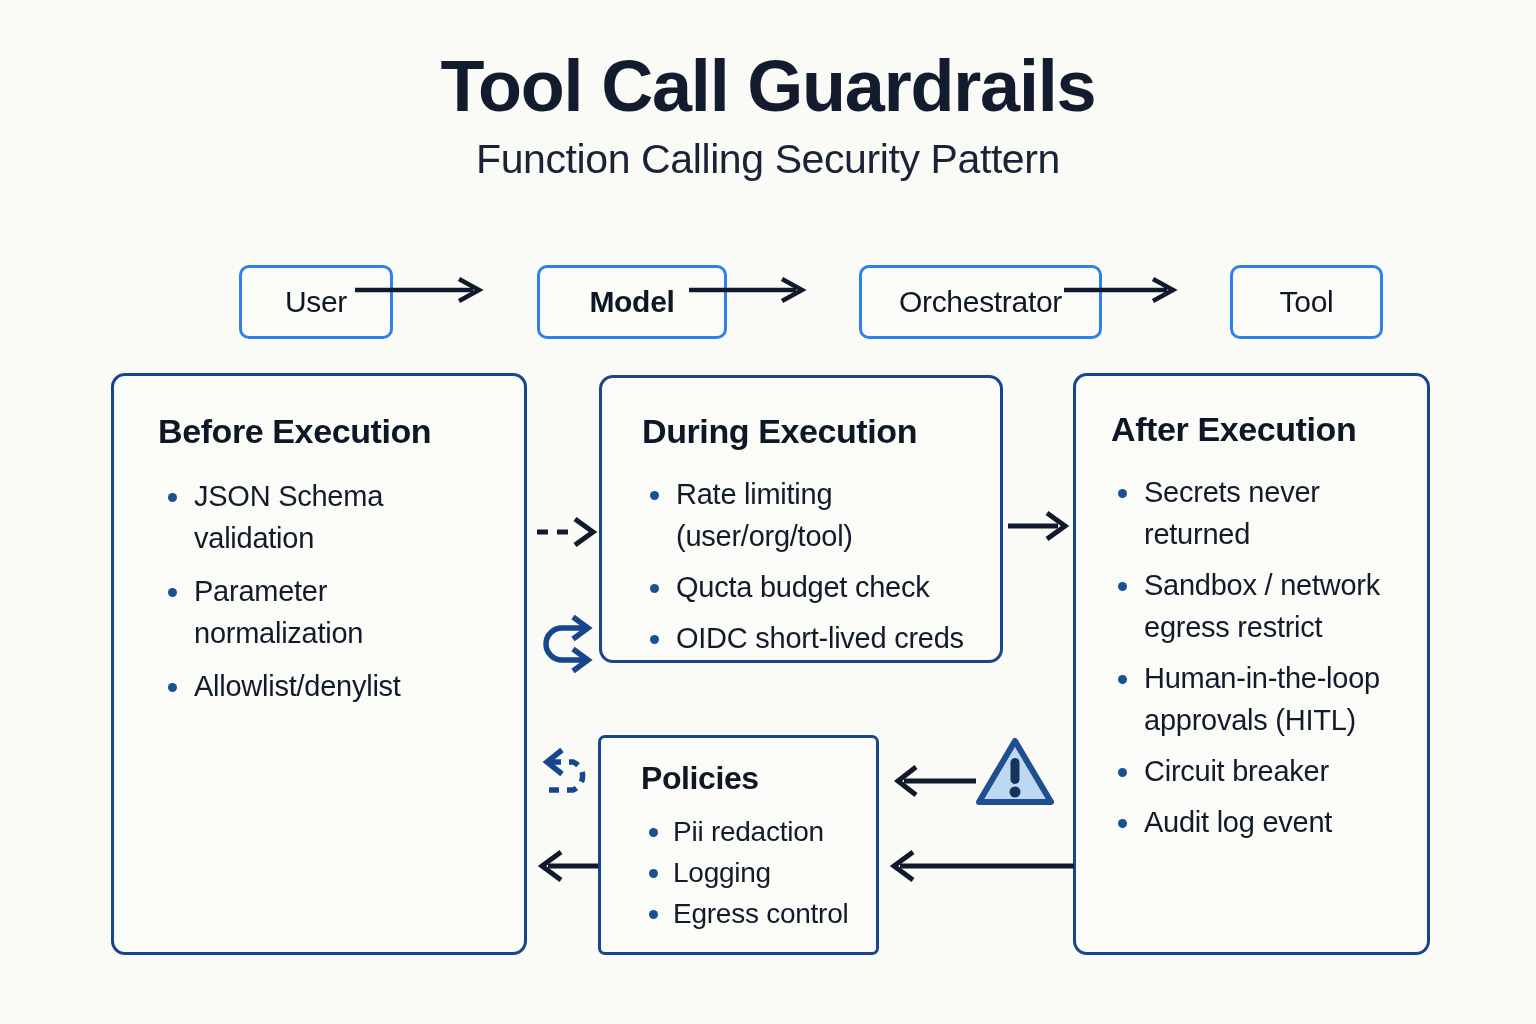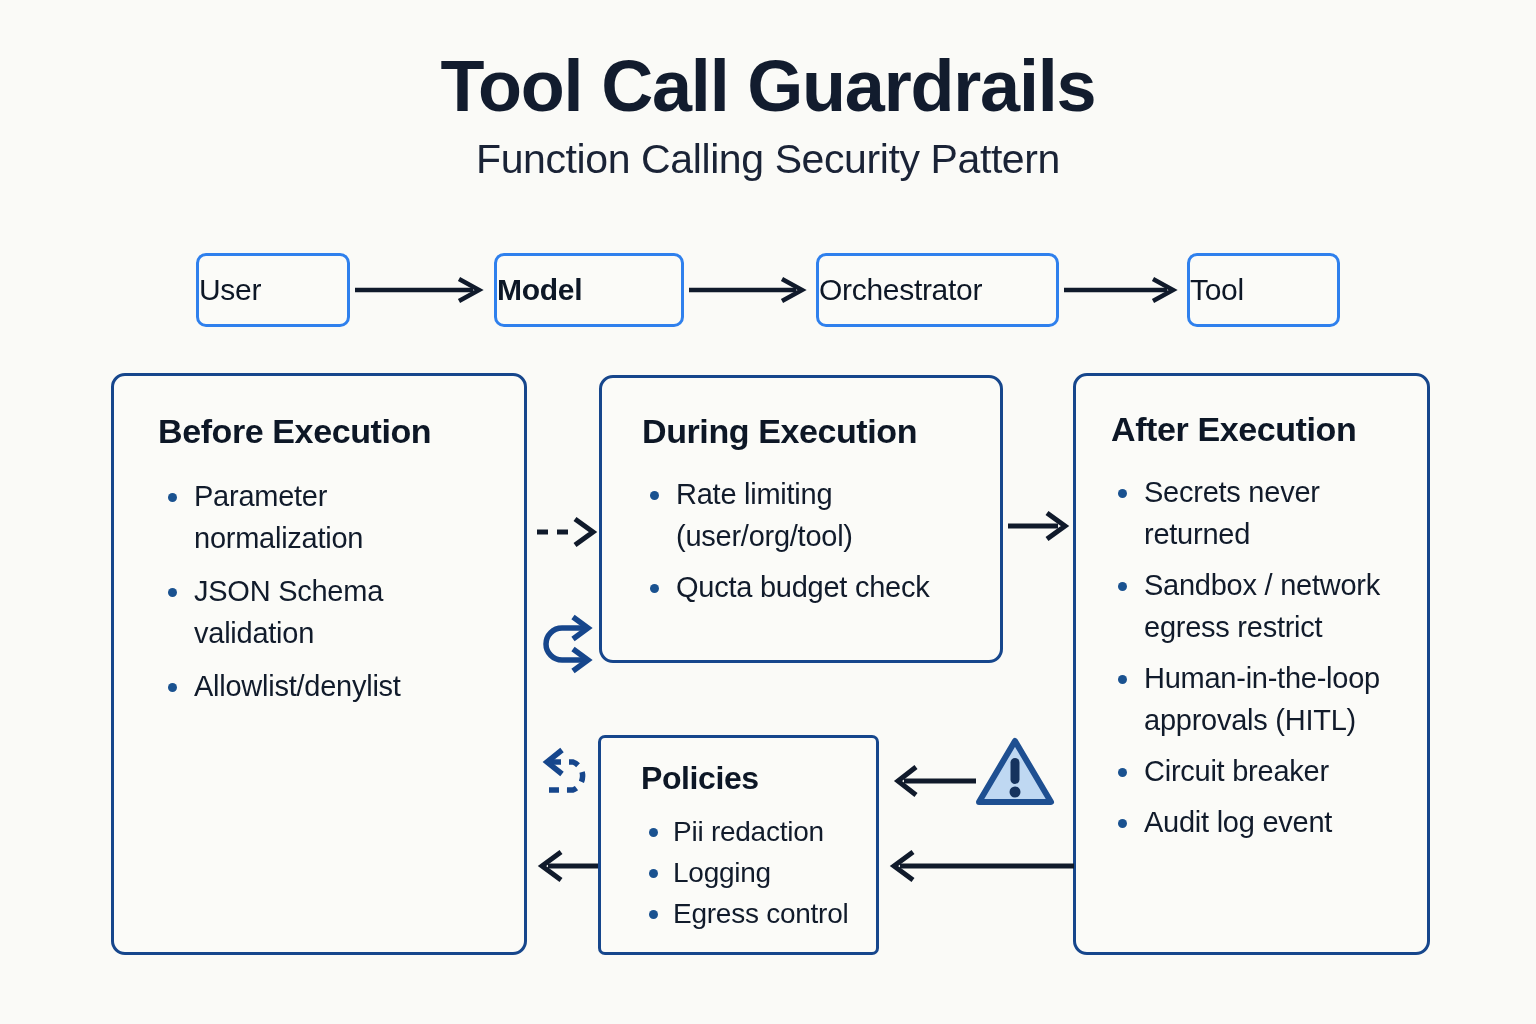--- a/index.html
+++ b/index.html
@@ -47,30 +47,32 @@
   
   .flow-row {
     position: absolute;
     left: 0;
     top: 253px;
     width: 1536px;
     height: 74px;
   }
   .flow-node {
     position: absolute;
-    top: 0;
+    top: 12px;
     height: 74px;
     border: 3px solid #2F80ED;
     border-radius: 10px;
     background: #FBFBF8;
     display: flex;
     align-items: center;
+    justify-content: center;
     font-size: 30px;
     color: #0D1726;
     letter-spacing: -0.3px;
+    margin-left: 43px;
   }
   .flow-node.bold { font-weight: 700; }
 
   #node-user         { left: 196px;  width: 154px; }
   #node-model        { left: 494px;  width: 190px; }
   #node-orchestrator { left: 816px;  width: 243px; }
   #node-tool         { left: 1187px; width: 153px; }
 
   .flow-arrow {
     position: absolute;
@@ -214,31 +216,32 @@
     </svg>
 
     <div class="flow-node" id="node-tool">
       <span>Tool</span>
     </div>
   </div>
 
   <div class="panel" id="panel-before">
     <div class="panel-title">Before Execution</div>
     <ul class="bullets" id="bullets-before">
+      <li>JSON Schema validation</li>
       <li>Parameter normalization</li>
-      <li>JSON Schema validation</li>
       <li>Allowlist/denylist</li>
     </ul>
   </div>
 
   <div class="panel" id="panel-during">
     <div class="panel-title">During Execution</div>
     <ul class="bullets" id="bullets-during">
       <li>Rate limiting (user/org/tool)</li>
       <li>Qucta budget check</li>
+      <li>OIDC short-lived creds</li>
     </ul>
   </div>
 
   <div class="panel" id="panel-after">
     <div class="panel-title">After Execution</div>
     <ul class="bullets" id="bullets-after">
       <li>Secrets never returned</li>
       <li>Sandbox / network egress restrict</li>
       <li>Human-in-the-loop approvals (HITL)</li>
       <li>Circuit breaker</li>

